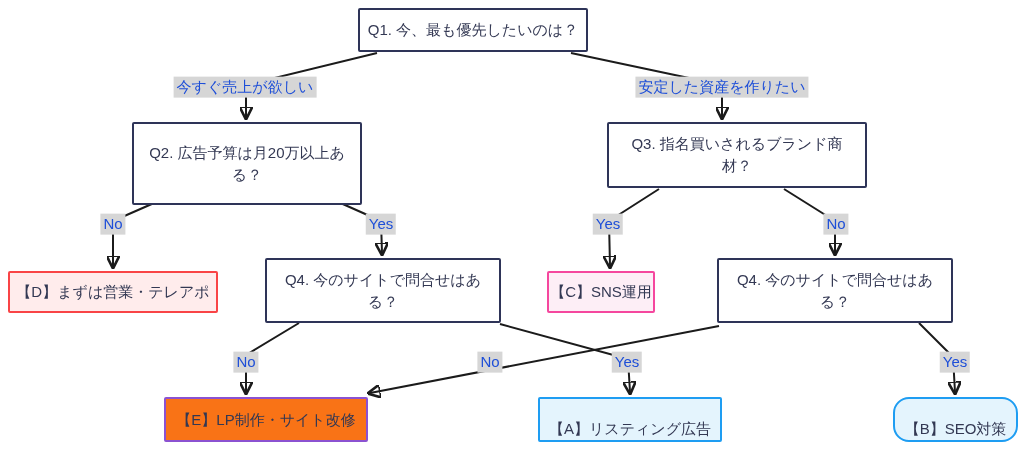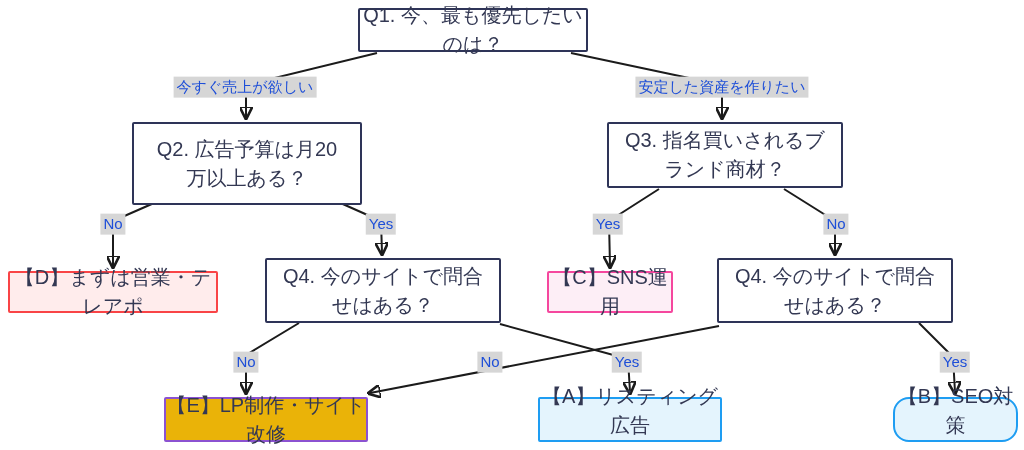--- a/index.html
+++ b/index.html
@@ -6,30 +6,30 @@
   .stage {
     position:relative; width:1024px; height:450px; background:#ffffff;
     font-family:"Liberation Sans","DejaVu Sans",sans-serif;
     color:#333853; overflow:hidden;
   }
   svg.edges { position:absolute; left:0; top:0; }
   svg.edges path { stroke:#1b1b1b; stroke-width:2; fill:none; stroke-linejoin:round; }
   .node {
     position:absolute; box-sizing:border-box;
     display:flex; align-items:center; justify-content:center;
-    text-align:center; font-size:20px; line-height:1.45;
+    text-align:center; font-size:15px; line-height:1.45;
     border:2px solid #2e3458; background:#ffffff; border-radius:2px;
     overflow-wrap:break-word; word-break:break-all;
   }
   .node span { display:block; width:100%; }
   .pad13 { padding:0 13px; }
   .pad15 { padding:0 8px; }
   .r-d { border-color:#f94446; background:#ffecec; }
   .r-c { border-color:#f5479e; background:#fdeef6; }
-  .r-e { border-color:#8b52d1; background:#eab308;align-items:center; }
+  .r-e { border-color:#8b52d1; background:#f97316;align-items:center; }
   .r-a, .r-b { border-color:#1e9df2; background:#e4f4fd;align-items:flex-end; }
   .elabel {
     position:absolute; transform:translate(-50%,-50%);
     background:#d6d6d6; color:#1d4ed8; font-size:15px; line-height:1.25;
     padding:1px 3px; white-space:nowrap;
   }
 </style>
 </head>
 <body>
 
@@ -54,37 +54,37 @@
   </svg>
 
   <div class="node" style="left:358px; top:8px; width:230px; height:44px;">
     <span>Q1. 今、最も優先したいのは？</span>
   </div>
 
   <div class="node pad13" style="left:132px; top:122px; width:230px; height:83px;">
     <span>Q2. 広告予算は月20万以上ある？</span>
   </div>
 
-  <div class="node pad13" style="left:607px; top:122px; width:236px; height:66px;">
+  <div class="node pad13" style="left:607px; top:122px; width:260px; height:66px;">
     <span>Q3. 指名買いされるブランド商材？</span>
   </div>
 
   <div class="node pad15" style="left:265px; top:258px; width:236px; height:65px;">
     <span>Q4. 今のサイトで問合せはある？</span>
   </div>
 
   <div class="node pad15" style="left:717px; top:258px; width:236px; height:65px;">
     <span>Q4. 今のサイトで問合せはある？</span>
   </div>
 
   <div class="node r-d" style="left:8px; top:271px; width:210px; height:42px;">
     <span>【D】まずは営業・テレアポ</span>
   </div>
 
-  <div class="node r-c" style="left:547px; top:271px; width:126px; height:42px;">
+  <div class="node r-c" style="left:547px; top:271px; width:108px; height:42px;">
     <span>【C】SNS運用</span>
   </div>
 
   <div class="node r-e" style="left:164px; top:397px; width:204px; height:45px;">
     <span>【E】LP制作・サイト改修</span>
   </div>
 
   <div class="node r-a" style="left:538px; top:397px; width:184px; height:45px;">
     <span>【A】リスティング広告</span>
   </div>

